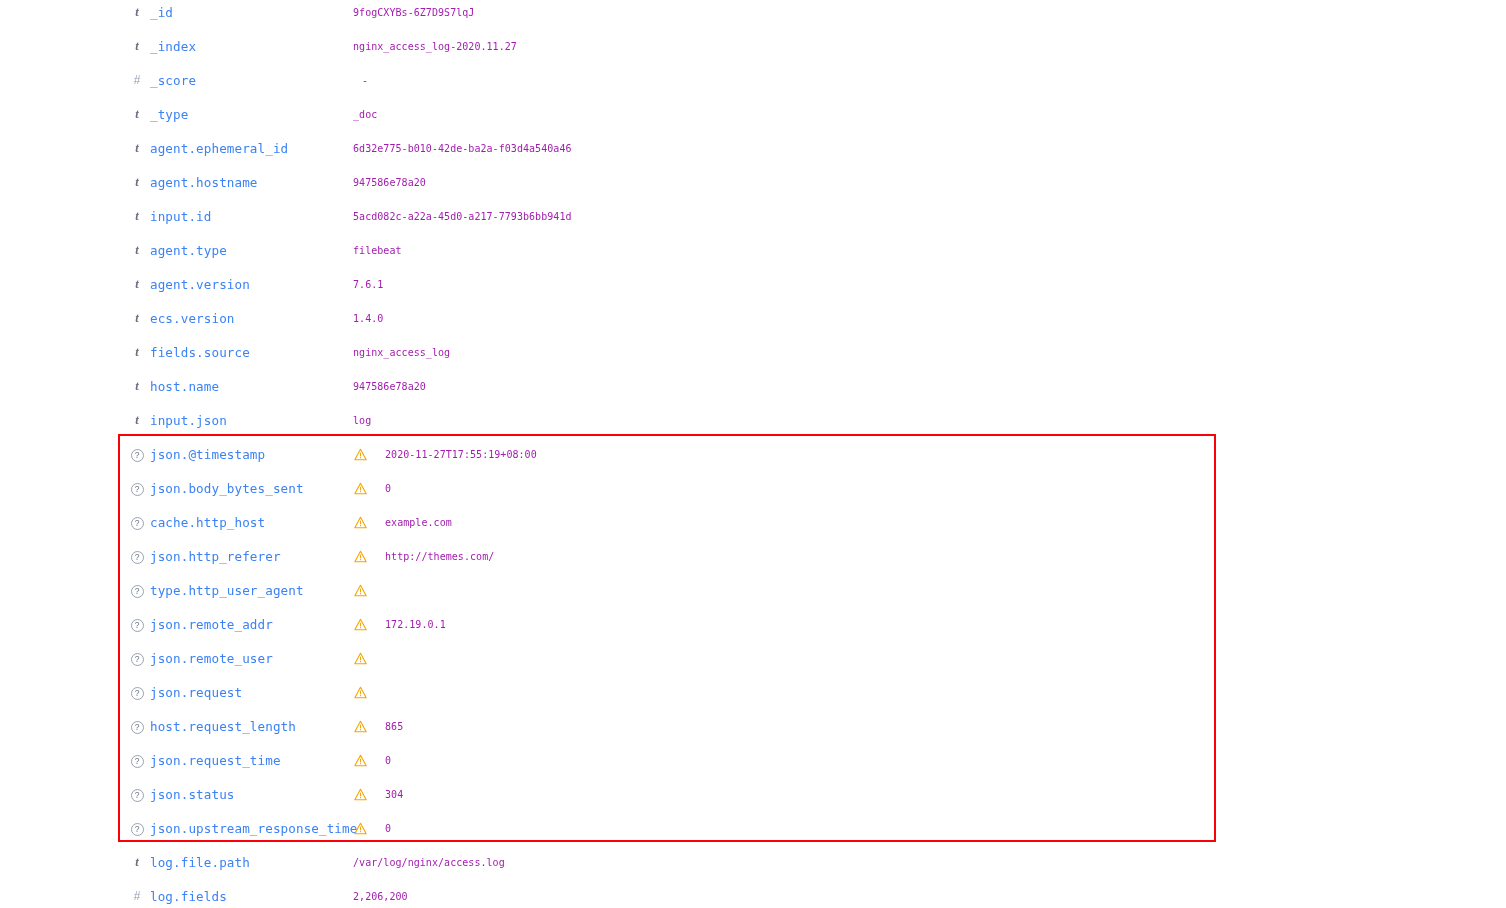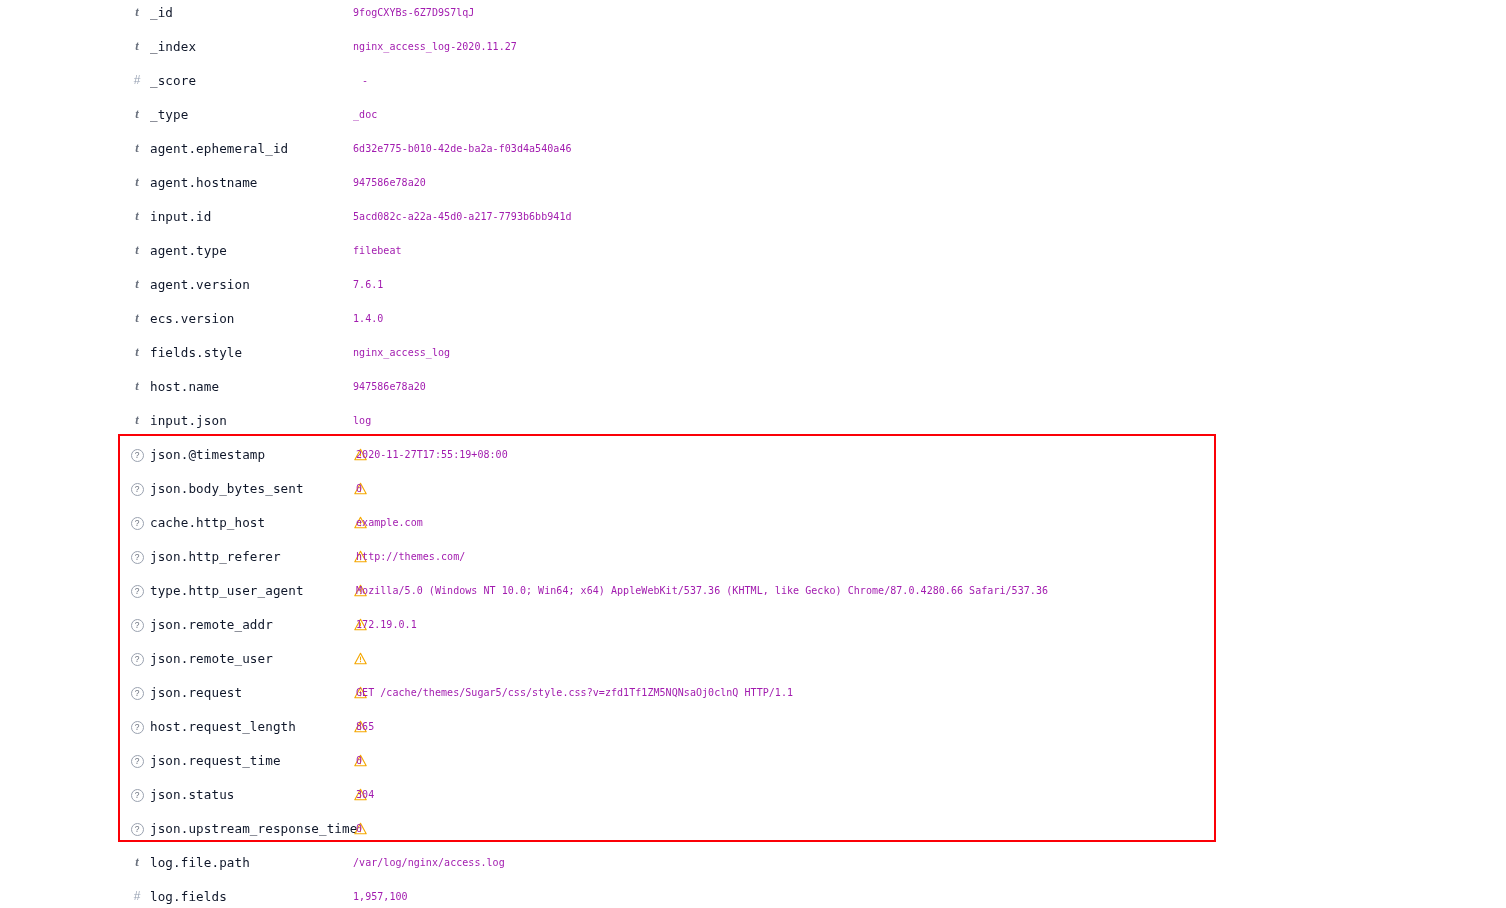--- a/index.html
+++ b/index.html
@@ -72,39 +72,39 @@
     top: 1px;
   }
 
   
   .name-cell {
     position: absolute;
     left: 150px;
     font-family: "DejaVu Sans Mono", monospace;
     font-size: 12.6px;
     letter-spacing: 0.1px;
-    color: #0f172a;
+    color: #3b82f6;
     white-space: nowrap;
   }
 
   
   .value-cell {
     position: absolute;
     left: 353px;
     font-family: "DejaVu Sans Mono", monospace;
     font-size: 10px;
     letter-spacing: 0.05px;
     color: #a21caf;
     white-space: nowrap;
   }
   .value-cell.indent {
     left: 362px;
   }
   .value-cell.warned {
-    left: 356px;
+    left: 385px;
   }
 
   
   .warn-icon {
     position: absolute;
     left: 354px;
     width: 13px;
     height: 13px;
     display: block;
   }
@@ -165,21 +165,21 @@
       <div class="name-cell">agent.version</div>
       <div class="value-cell">7.6.1</div>
     </div>
     <div class="field-row" style="top: 301px;">
       <div class="type-cell">t</div>
       <div class="name-cell">ecs.version</div>
       <div class="value-cell">1.4.0</div>
     </div>
     <div class="field-row" style="top: 335px;">
       <div class="type-cell">t</div>
-      <div class="name-cell">fields.style</div>
+      <div class="name-cell">fields.source</div>
       <div class="value-cell">nginx_access_log</div>
     </div>
     <div class="field-row" style="top: 369px;">
       <div class="type-cell">t</div>
       <div class="name-cell">host.name</div>
       <div class="value-cell">947586e78a20</div>
     </div>
     <div class="field-row" style="top: 403px;">
       <div class="type-cell">t</div>
       <div class="name-cell">input.json</div>
@@ -221,21 +221,20 @@
       </svg>
       <div class="value-cell warned">http://themes.com/</div>
     </div>
     <div class="field-row" style="top: 573px;">
       <div class="type-cell unknown"><span class="q-circle">?</span></div>
       <div class="name-cell">type.http_user_agent</div>
       <svg class="warn-icon" viewBox="0 0 16 16">
         <path d="M8 1.6 L15 14.4 L1 14.4 Z" fill="none" stroke="#f5a700" stroke-width="1.4" stroke-linejoin="round"></path>
         <path d="M8 6.1 L8 9.6 M8 11.5 L8 12.1" stroke="#f5a700" stroke-width="1.3" stroke-linecap="round"></path>
       </svg>
-      <div class="value-cell warned">Mozilla/5.0 (Windows NT 10.0; Win64; x64) AppleWebKit/537.36 (KHTML, like Gecko) Chrome/87.0.4280.66 Safari/537.36</div>
     </div>
     <div class="field-row" style="top: 607px;">
       <div class="type-cell unknown"><span class="q-circle">?</span></div>
       <div class="name-cell">json.remote_addr</div>
       <svg class="warn-icon" viewBox="0 0 16 16">
         <path d="M8 1.6 L15 14.4 L1 14.4 Z" fill="none" stroke="#f5a700" stroke-width="1.4" stroke-linejoin="round"></path>
         <path d="M8 6.1 L8 9.6 M8 11.5 L8 12.1" stroke="#f5a700" stroke-width="1.3" stroke-linecap="round"></path>
       </svg>
       <div class="value-cell warned">172.19.0.1</div>
     </div>
@@ -248,21 +247,20 @@
       </svg>
       <div class="value-cell warned"></div>
     </div>
     <div class="field-row" style="top: 675px;">
       <div class="type-cell unknown"><span class="q-circle">?</span></div>
       <div class="name-cell">json.request</div>
       <svg class="warn-icon" viewBox="0 0 16 16">
         <path d="M8 1.6 L15 14.4 L1 14.4 Z" fill="none" stroke="#f5a700" stroke-width="1.4" stroke-linejoin="round"></path>
         <path d="M8 6.1 L8 9.6 M8 11.5 L8 12.1" stroke="#f5a700" stroke-width="1.3" stroke-linecap="round"></path>
       </svg>
-      <div class="value-cell warned">GET /cache/themes/Sugar5/css/style.css?v=zfd1Tf1ZM5NQNsaOj0clnQ HTTP/1.1</div>
     </div>
     <div class="field-row" style="top: 709px;">
       <div class="type-cell unknown"><span class="q-circle">?</span></div>
       <div class="name-cell">host.request_length</div>
       <svg class="warn-icon" viewBox="0 0 16 16">
         <path d="M8 1.6 L15 14.4 L1 14.4 Z" fill="none" stroke="#f5a700" stroke-width="1.4" stroke-linejoin="round"></path>
         <path d="M8 6.1 L8 9.6 M8 11.5 L8 12.1" stroke="#f5a700" stroke-width="1.3" stroke-linecap="round"></path>
       </svg>
       <div class="value-cell warned">865</div>
     </div>
@@ -294,16 +292,16 @@
       <div class="value-cell warned">0</div>
     </div>
     <div class="field-row" style="top: 845px;">
       <div class="type-cell">t</div>
       <div class="name-cell">log.file.path</div>
       <div class="value-cell">/var/log/nginx/access.log</div>
     </div>
     <div class="field-row" style="top: 879px;">
       <div class="type-cell num">#</div>
       <div class="name-cell">log.fields</div>
-      <div class="value-cell">1,957,100</div>
+      <div class="value-cell">2,206,200</div>
     </div>
     <div class="highlight-box" style="left: 118px; top: 434px; width: 1098px; height: 408px; border-color: rgb(251, 0, 7);"></div>
   </div>
 
 </body></html>

